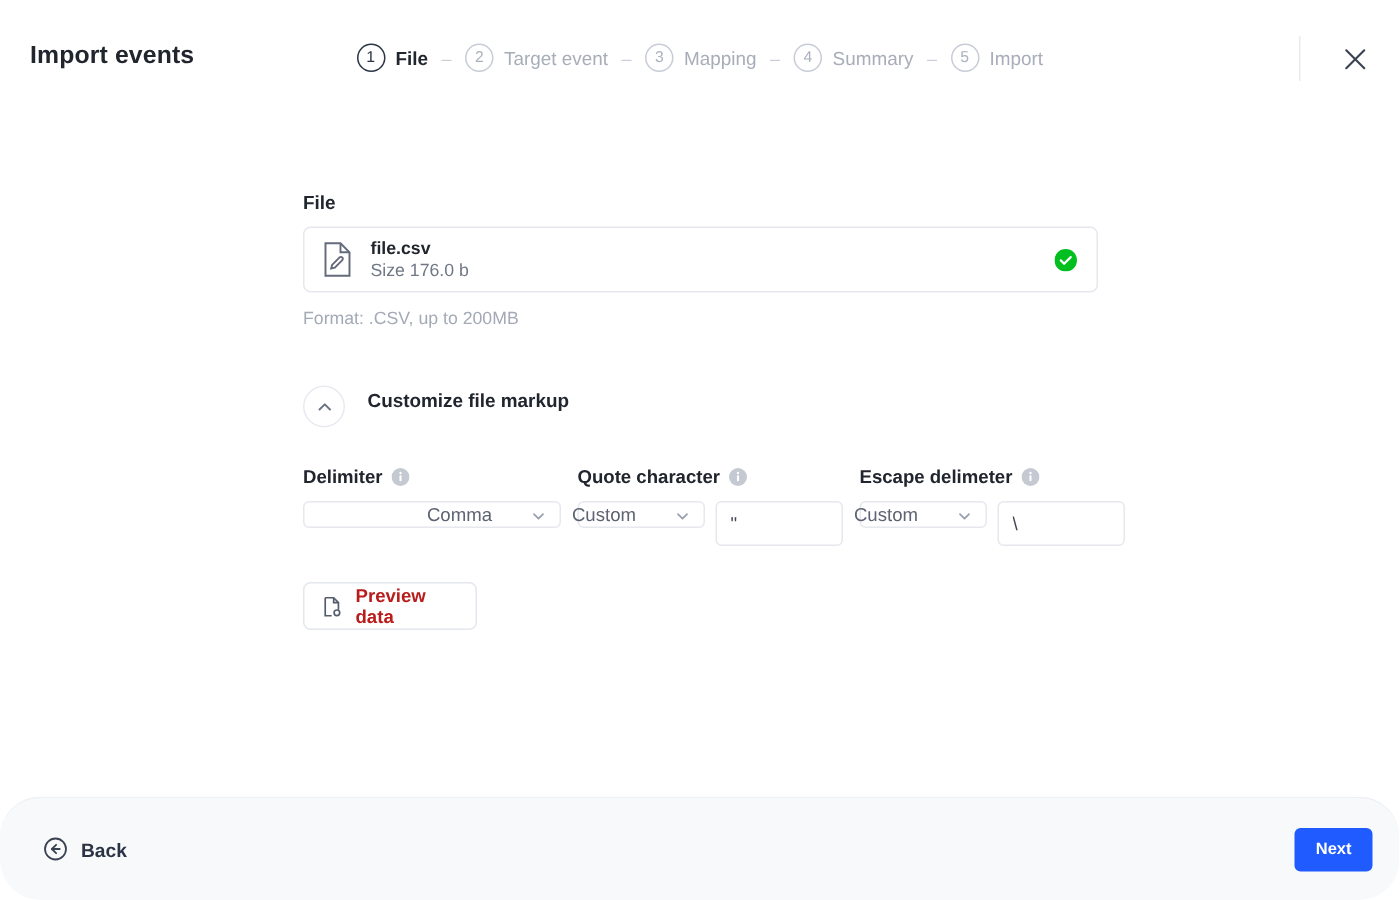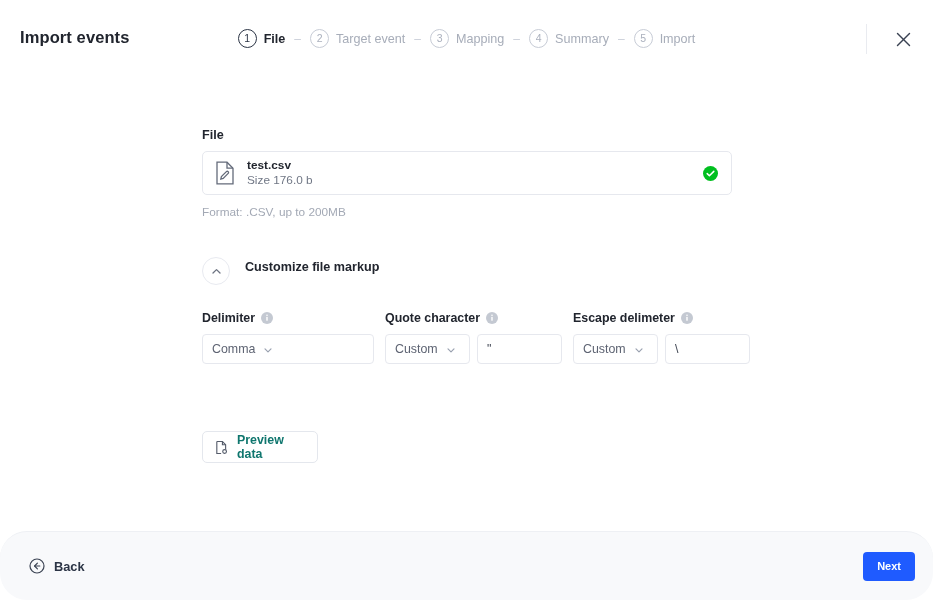--- a/index.html
+++ b/index.html
@@ -91,42 +91,42 @@
   .opt-row { margin-top: 26px; display: flex; gap: 0; }
   .opt-group { margin-right: 11px; }
   .opt-label {
     font-size: 12.4px; font-weight: 700; color: #21252e;
     display: flex; align-items: center; gap: 6px; margin-bottom: 9px;
   }
   .info-icon { width: 12px; height: 12px; display: block; }
 
   .ctrl-line { display: flex; gap: 7px; }
   .select {
-    height: 30px; border: 1px solid #e6e8ee; border-radius: 4px;
+    height: 18px; border: 1px solid #e6e8ee; border-radius: 4px;
     background: #fff; display: flex; align-items: center;
     padding: 0 9px; font-size: 12.4px; color: #5d6372;
-    cursor: pointer; justify-content: flex-start; gap: 8px;
+    cursor: pointer; justify-content: flex-end; gap: 26px;
   }
   .select.w-comma { width: 172px; }
   .select.w-custom { width: 85px; }
   .chev { width: 10px; height: 10px; flex: none; color: #9aa1b0; }
 
   .text-input {
     height: 30px; width: 85px; border: 1px solid #e6e8ee; border-radius: 4px;
     background: #fff; font-size: 12.4px; color: #3f4552;
     padding: 0 9px; font-family: "Liberation Sans", sans-serif;
     outline: none;
   }
 
   .preview-btn {
-    margin-top: 67px; height: 32px; width: 116px;
+    margin-top: 24px; height: 32px; width: 116px;
     border: 1px solid #e4e7ed; border-radius: 5px; background: #fff;
     display: inline-flex; align-items: center; gap: 8px;
     padding: 0 11px; cursor: pointer;
-    font-size: 12.4px; font-weight: 700; color: #0f766e;
+    font-size: 12.4px; font-weight: 700; color: #b91c1c;
   }
   .preview-icon { width: 15px; height: 15px; flex: none; }
 
   
   .footer {
     position: absolute; left: 0; right: 0; bottom: 0; height: 69px;
     background: #f8f9fb; border-top: 1px solid #eef0f4;
     display: flex; align-items: center; border-radius: 27px;
   }
   .back-btn {
@@ -198,21 +198,21 @@
 
       <div class="file-card">
         <span class="file-icon">
           <svg width="24" height="26" viewBox="0 0 24 26" fill="none" stroke="#646b7a" stroke-width="1.3">
             <path d="M4 2.2h10l6 6v15.6H4z" fill="#fff"></path>
             <path d="M14 2.2v6h6"></path>
             <path d="M13.4 11.6l-5 5-.6 2.4 2.4-.6 5-5a1.2 1.2 0 0 0 0-1.7l-.1-.1a1.2 1.2 0 0 0-1.7 0z"></path>
           </svg>
         </span>
         <span class="file-meta">
-          <span class="file-name" style="display:block">test.csv</span>
+          <span class="file-name" style="display:block">file.csv</span>
           <span class="file-size" style="display:block">Size 176.0 b</span>
         </span>
         <span class="ok-badge">
           <svg width="15" height="15" viewBox="0 0 15 15">
             <circle cx="7.5" cy="7.5" r="7.5" fill="#00bf1f"></circle>
             <path d="M4.2 7.6l2.2 2.2 4.4-4.4" fill="none" stroke="#fff" stroke-width="1.5" stroke-linecap="round" stroke-linejoin="round"></path>
           </svg>
         </span>
       </div>
 

